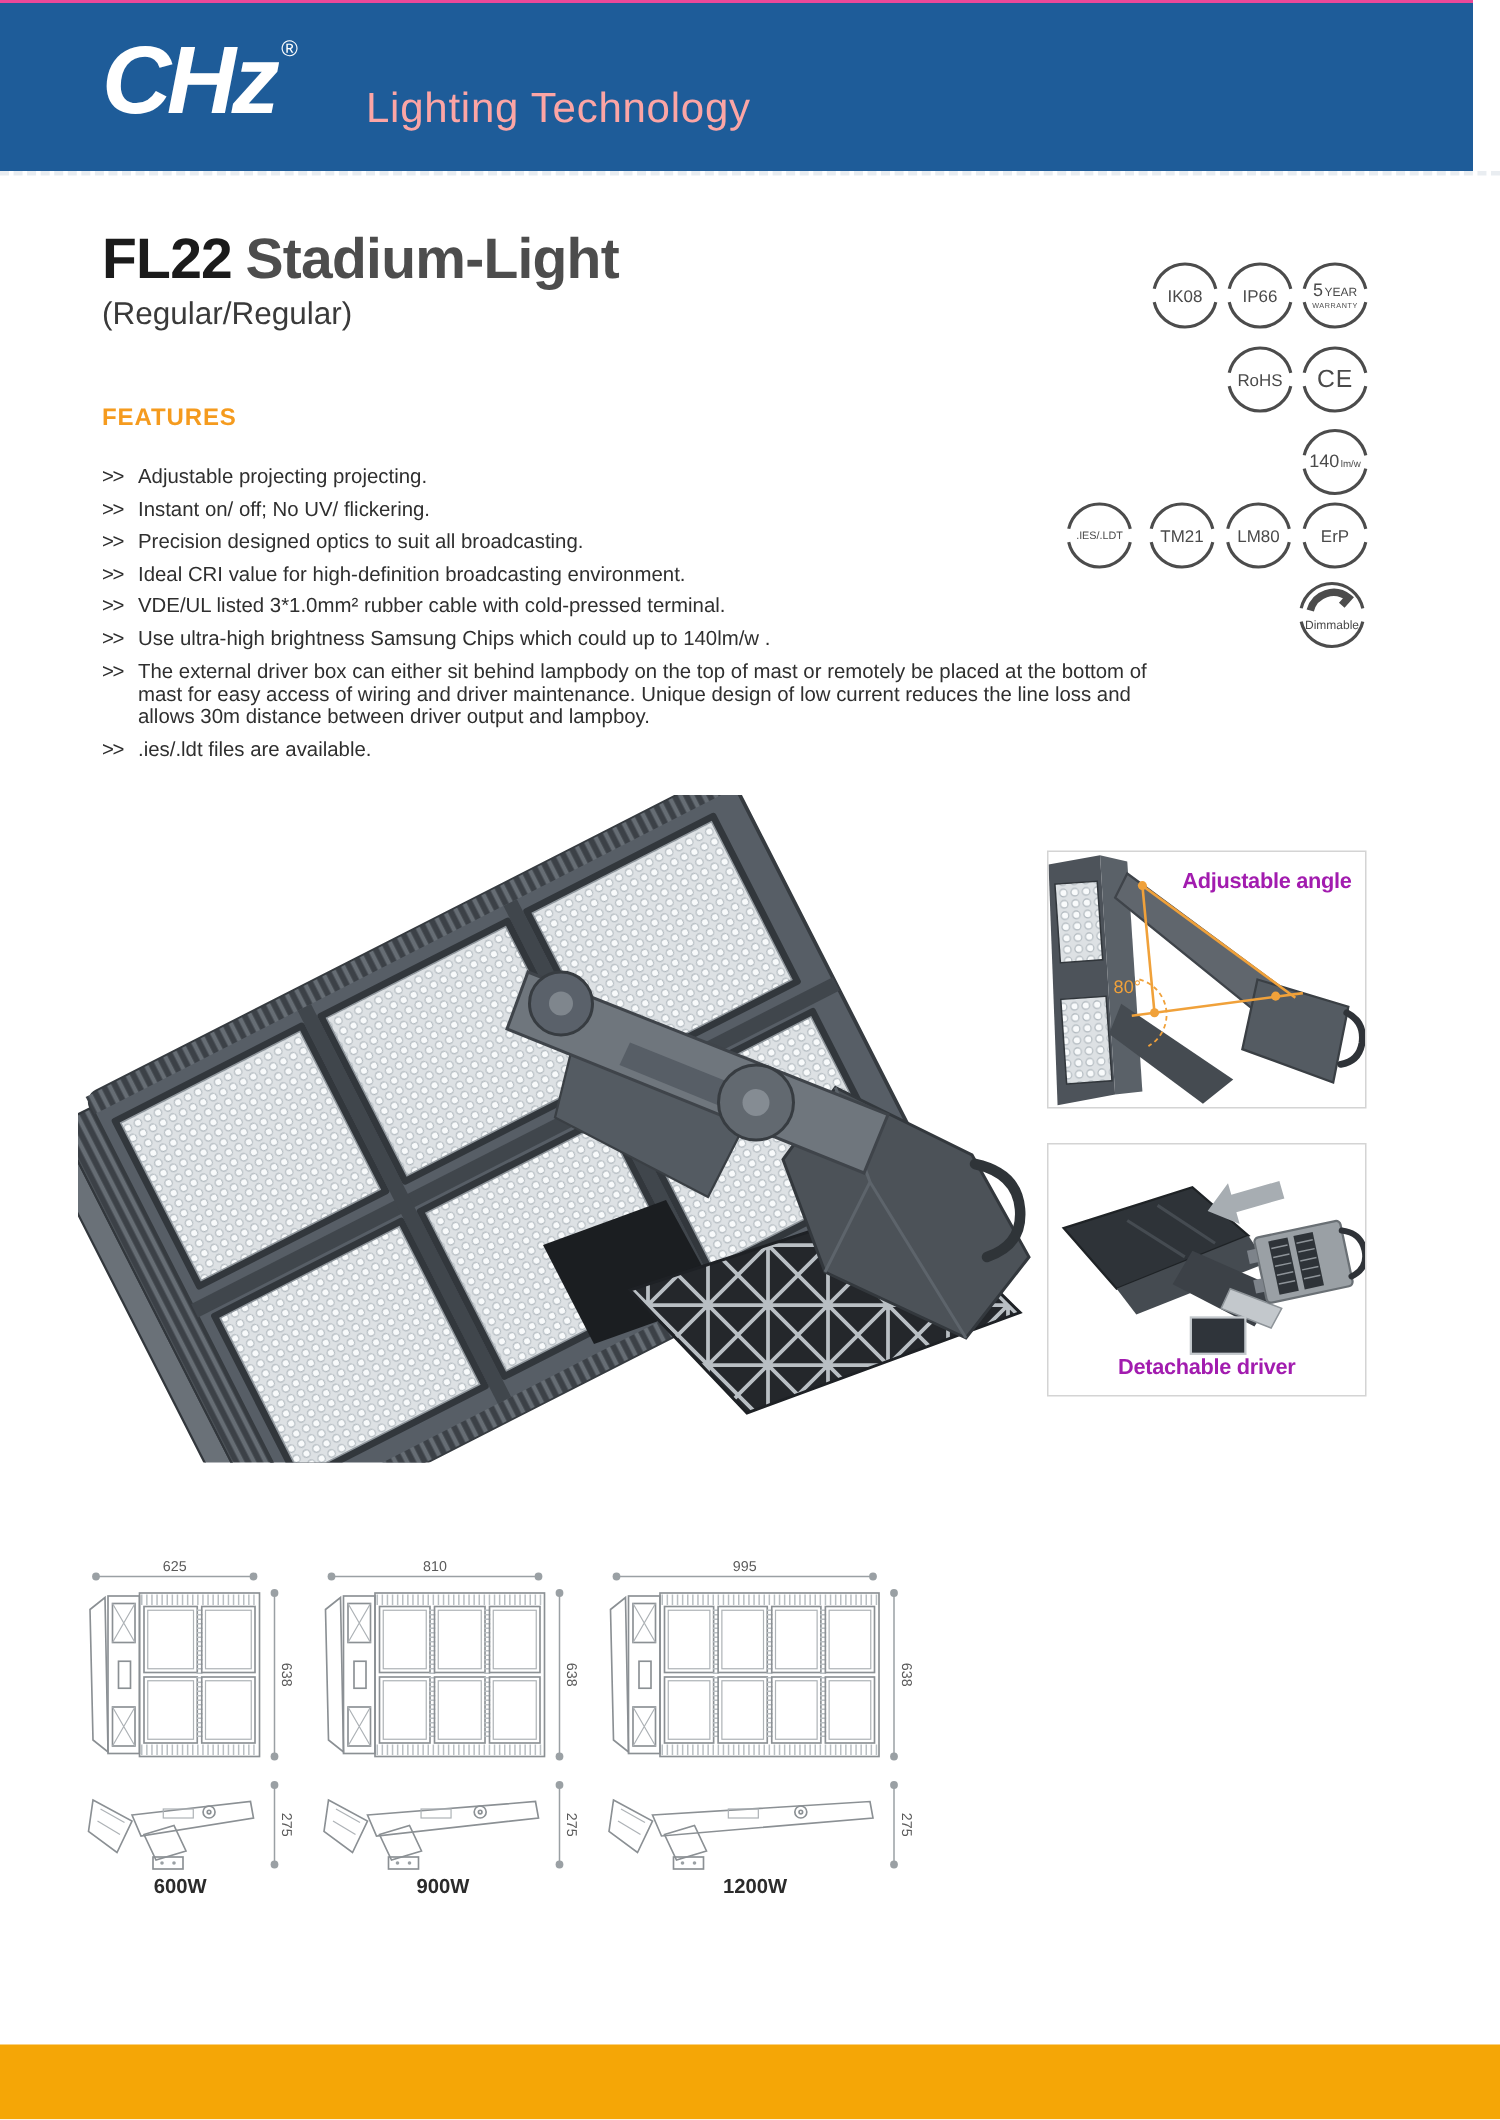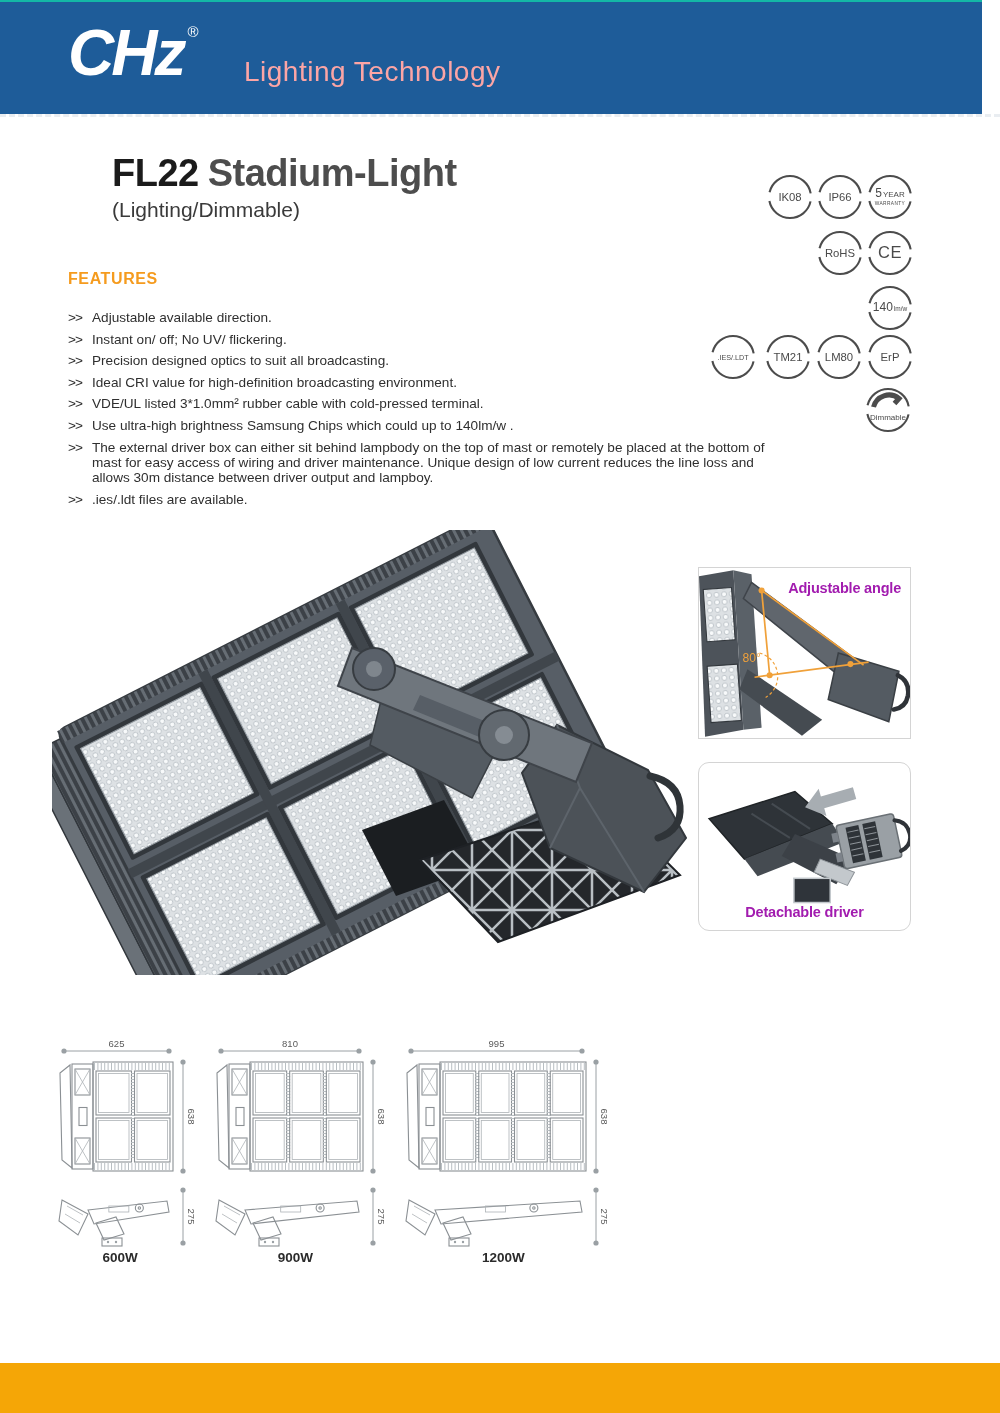--- a/index.html
+++ b/index.html
@@ -4,28 +4,28 @@
 <style>
   :root{
     --blue:#1e5c99; --orange:#f59b1e; --footer-orange:#f5a606;
     --ink:#333; --line:#8b9094;
   }
   html,body{margin:0;padding:0;background:#fff;}
   .page{position:relative;width:1000px;height:1413px;background:#fff;overflow:hidden;
         font-family:"Liberation Sans",sans-serif;color:var(--ink);}
   
   .topbar{position:absolute;left:0;top:0;right:18px;height:112px;background:var(--blue);
-          border-top:2px solid #14b8a6;}
+          border-top:2px solid #ec4899;}
   .logo{position:absolute;left:68px;top:14px;color:#fff;}
   .logo-text{font-size:64px;font-weight:700;font-style:italic;letter-spacing:-3px;}
   .logo-reg{font-size:15px;vertical-align:38px;font-style:normal;margin-left:4px;}
   .tagline{position:absolute;left:244px;top:54px;color:#fca5a5;font-size:28px;font-weight:400;letter-spacing:0.5px;}
   .header-dash{position:absolute;left:0;right:0;top:114px;border-top:3px dashed #e9edf1;}
   
-  .title-block{position:absolute;left:68px;top:152px;margin-left:44px;}
+  .title-block{position:absolute;left:68px;top:152px;}
   .title-block h1{margin:0;font-size:38px;letter-spacing:-0.5px;font-weight:700;}
   .model-code{color:#1b1b1b;}
   .model-name{color:#4d4d4d;margin-left:9px;}
   .subtitle{font-size:21px;color:#3a3a3a;margin-top:3px;}
   
   .badge{position:absolute;width:48px;height:48px;}
   .badge svg{width:48px;height:48px;display:block;}
   .bcirc{fill:none;stroke:#4c4c4c;stroke-width:2.1;
          stroke-dasharray:56.9 9;stroke-dashoffset:61.4;}
   .btxt{fill:#4a4a4a;font-weight:500;font-family:"Liberation Sans",sans-serif;}
@@ -34,21 +34,21 @@
       font-weight:700;letter-spacing:0.6px;}
   .features-list{position:absolute;left:68px;top:310px;width:706px;margin:0;padding:0;list-style:none;}
   .features-list li{display:flex;font-size:13.6px;line-height:15.4px;margin-bottom:6.2px;color:#2f2f2f;}
   .fbul{flex:0 0 24px;letter-spacing:-1px;color:#2f2f2f;}
   .ftext{flex:1;}
   
   .product-hero{position:absolute;left:52px;top:530px;width:645px;height:445px;}
   
   .inset{position:absolute;width:211px;border:1px solid #d4d4d4;background:#fff;}
   .inset-angle{left:698px;top:567px;height:170px;}
-  .inset-driver{left:698px;top:762px;height:167px;border-radius:11px;}
+  .inset-driver{left:698px;top:762px;height:167px;}
   .inset svg{position:absolute;left:0;top:0;width:100%;height:100%;}
   .inset-label{position:absolute;font-size:14.5px;font-weight:700;color:#a21caf;letter-spacing:-0.2px;}
   .angle-label{right:9px;top:12px;}
   .driver-label{left:0;right:0;bottom:10px;text-align:center;}
   
   .outline-heading{position:absolute;left:68px;top:985px;margin:0;font-size:22px;color:var(--orange);
       font-weight:700;letter-spacing:0.6px;}
   .drawings{position:absolute;left:58px;top:1038px;display:flex;gap:18px;align-items:flex-start;}
   .drawing{position:relative;}
   
@@ -71,21 +71,21 @@
   <header class="topbar">
     <div class="logo">
       <span class="logo-text">CHz</span><span class="logo-reg">®</span>
     </div>
     <div class="tagline">Lighting Technology</div>
   </header>
   <div class="header-dash"></div>
 
   <section class="title-block">
     <h1><span class="model-code">FL22</span><span class="model-name">Stadium-Light</span></h1>
-    <div class="subtitle">(Lighting/Dimmable)</div>
+    <div class="subtitle">(Regular/Regular)</div>
   </section>
 
   <div id="badges">
       <div class="badge" style="left: 766px; top: 173px;">
         <svg viewBox="0 0 48 48">
           <circle class="bcirc" cx="24" cy="24" r="21"></circle>
           <text class="btxt" x="24" y="28" text-anchor="middle" font-size="11.3">IK08</text>
         </svg>
       </div>
       <div class="badge" style="left: 816px; top: 173px;">
@@ -149,21 +149,21 @@
           <path d="M9.5,21 A16,16 0 0 1 35,12.5 l-4.5,5" stroke="#4c4c4c" stroke-width="5" fill="none"></path>
           <text class="btxt" x="24" y="33.5" text-anchor="middle" font-size="8">Dimmable</text>
         </svg>
       </div>
     </div>
 
   <h2 class="features-heading">FEATURES</h2>
   <ul class="features-list" id="features-list">
       <li>
         <span class="fbul">&gt;&gt;</span>
-        <span class="ftext"> Adjustable available direction.</span>
+        <span class="ftext"> Adjustable projecting projecting.</span>
       </li>
       <li>
         <span class="fbul">&gt;&gt;</span>
         <span class="ftext"> Instant on/ off; No UV/ flickering.</span>
       </li>
       <li>
         <span class="fbul">&gt;&gt;</span>
         <span class="ftext"> Precision designed optics to suit all broadcasting.</span>
       </li>
       <li>

